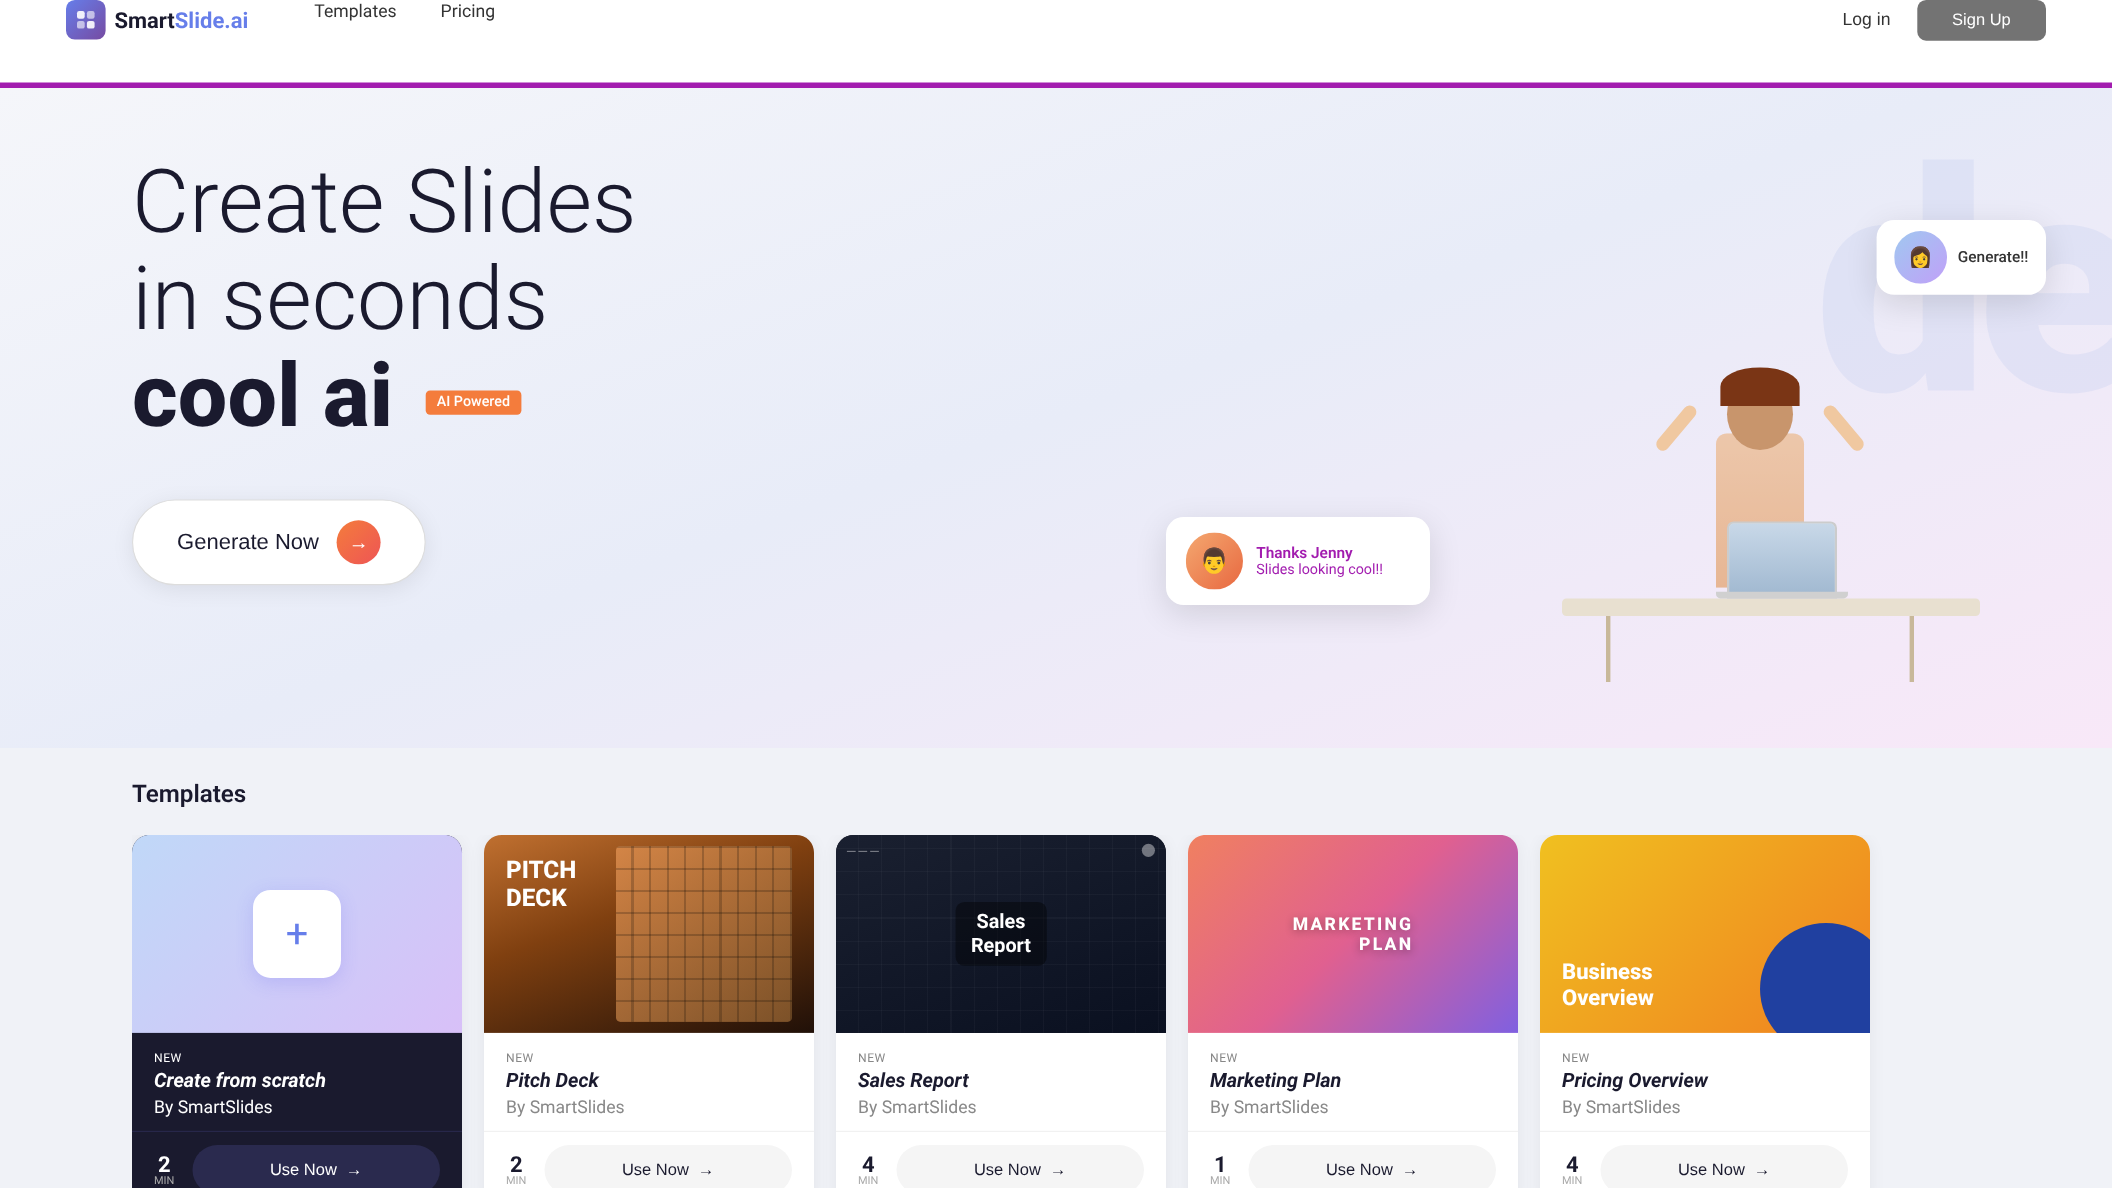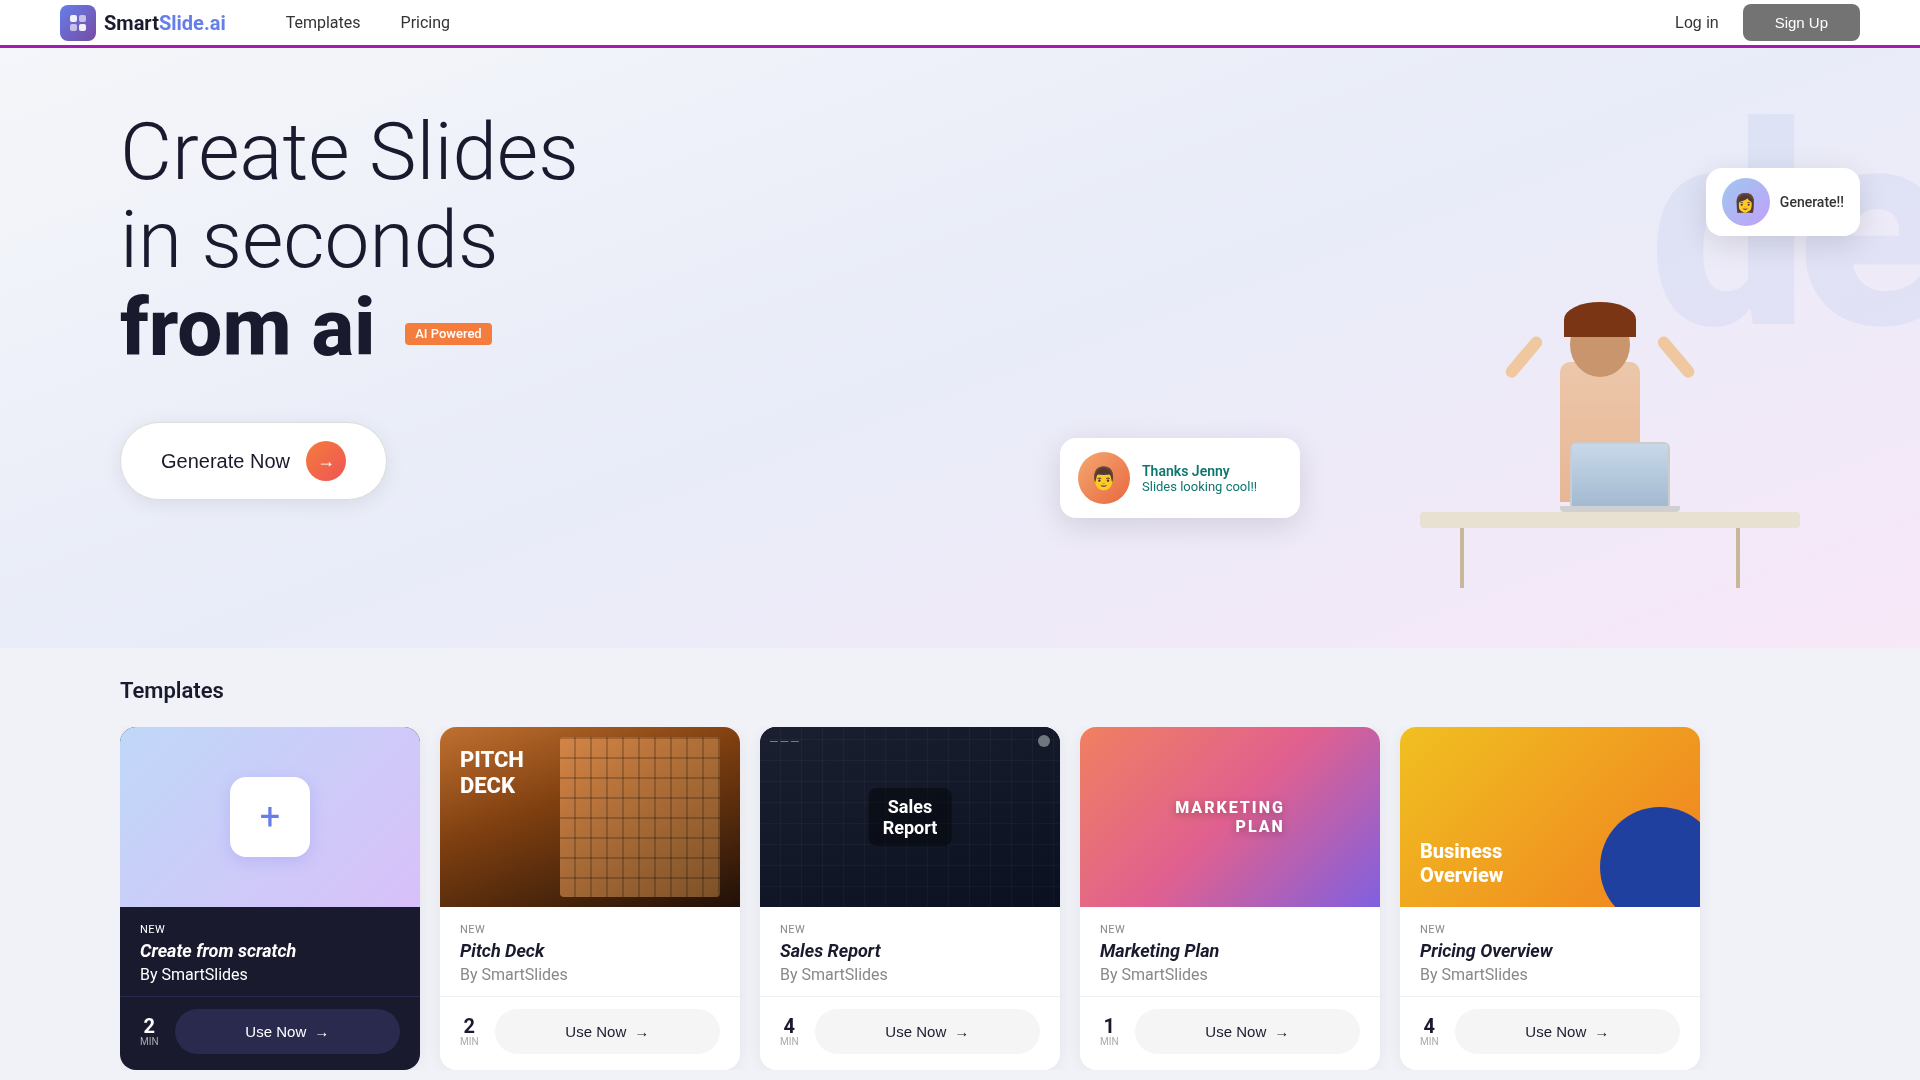--- a/index.html
+++ b/index.html
@@ -7,25 +7,25 @@
       font-family: -apple-system, BlinkMacSystemFont, 'Segoe UI', Roboto, sans-serif;
       background: #f0f2f7;
       width: 1920px;
       min-height: 1080px;
       overflow-x: hidden;
     }
 
     
     .navbar {
       background: #fff;
-      height: 48px;
-      display: flex;
-      align-items: center;
+      height: 80px;
+      display: flex;
+      align-items: flex-start;
       padding: 0 60px;
-      border-bottom: 3px solid #a21caf;
+      border-bottom: 5px solid #a21caf;
       position: relative;
       z-index: 10;
     }
     .logo {
       display: flex;
       align-items: center;
       gap: 8px;
       font-weight: 700;
       font-size: 20px;
       color: #1a1a2e;
@@ -234,21 +234,21 @@
       min-width: 240px;
     }
     .bubble-avatar2 {
       width: 52px;
       height: 52px;
       border-radius: 50%;
       background: linear-gradient(135deg, #f4a06c, #e87040);
       overflow: hidden;
       flex-shrink: 0;
     }
-    .bubble-thanks-text { font-size: 13px; color: #0f766e; }
+    .bubble-thanks-text { font-size: 13px; color: #a21caf; }
     .bubble-thanks-text .main { font-weight: 600; font-size: 14px; }
 
     
     .templates-section {
       padding: 30px 120px 60px;
       background: #f0f2f7;
     }
     .section-title {
       font-size: 22px;
       font-weight: 600;
@@ -473,21 +473,21 @@
     <button class="login-btn">Log in</button>
     <button class="signup-btn">Sign Up</button>
   </div>
 </nav>
 
 <section class="hero">
   <div class="hero-content">
     <h1 class="hero-title">
       <span>Create Slides</span><br>
       <span>in seconds</span><br>
-      <span class="bold">from ai</span>
+      <span class="bold">cool ai</span>
       <span class="ai-badge">AI Powered</span>
     </h1>
     <div class="hero-cta">
       <button class="generate-btn">
         <span>Generate Now</span>
         <div class="arrow-circle">→</div>
       </button>
     </div>
   </div>
 

